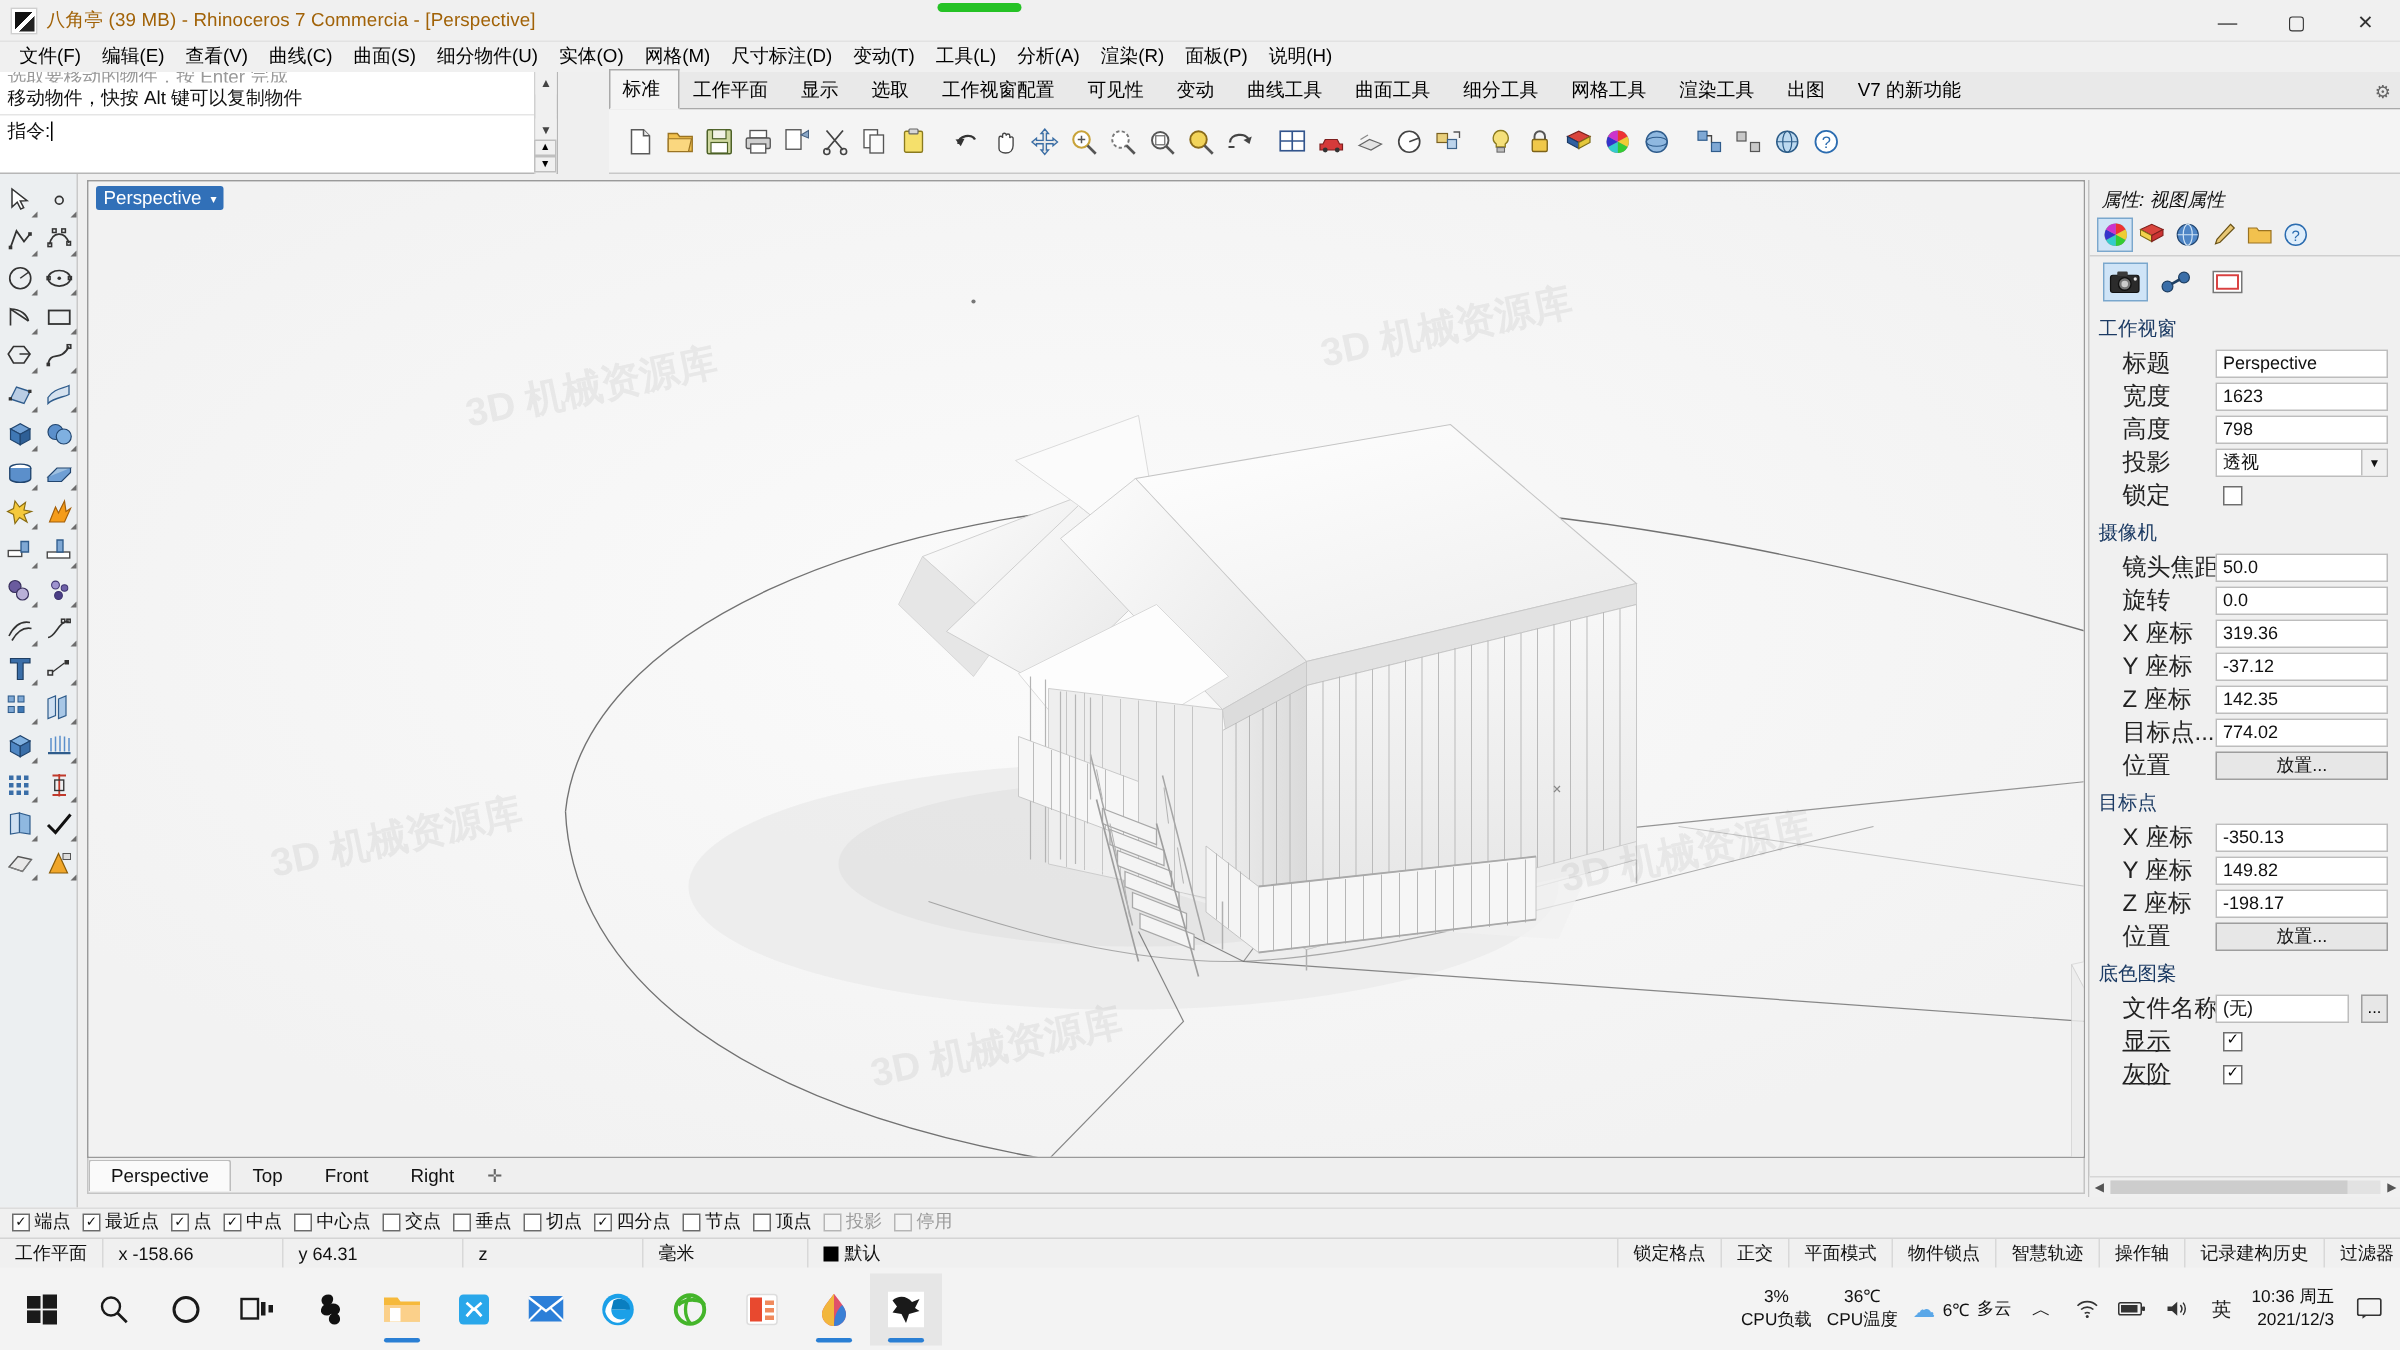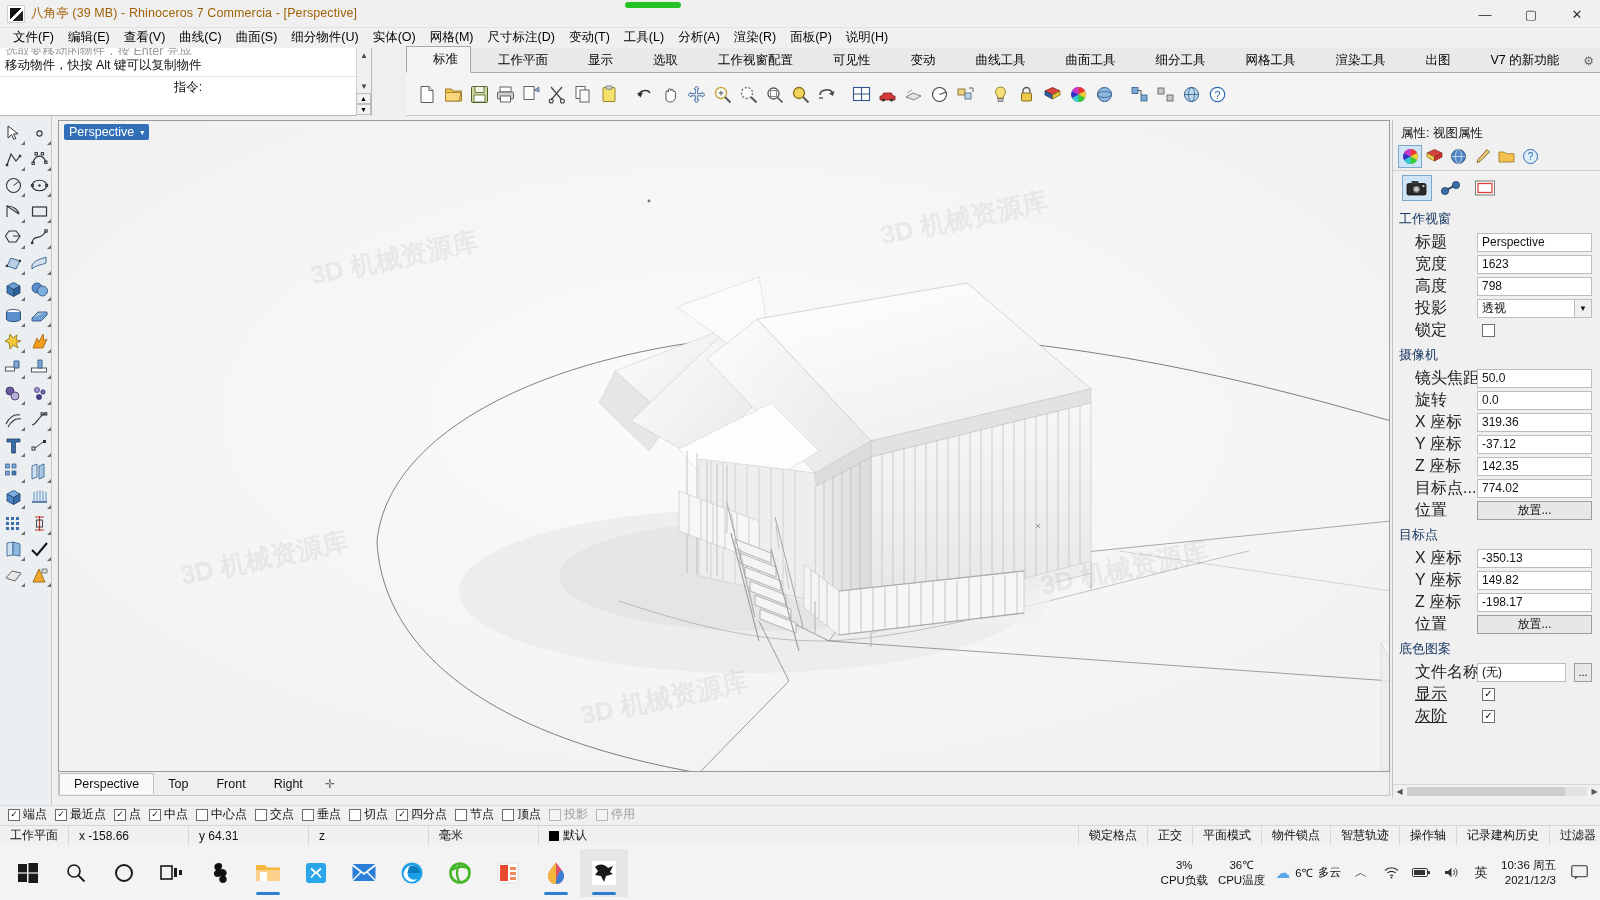--- a/index.html
+++ b/index.html
@@ -48,36 +48,36 @@
   }
   .menu-item { font-size:12.5px; padding:2px 7px; color:#000; white-space:nowrap; }
 
   
   #cmdarea {
     position:absolute; left:0; top:48px; width:372px; height:68px;
     background:#fff; border:1px solid #b6b6b6; border-left:none; border-top:none;
   }
   .cmd-line { height:21px; line-height:21px; padding-left:5px; font-size:12.5px; color:#111; white-space:nowrap; overflow:hidden;}
   .cmd-line.faded { color:#999; height:7px; line-height:7px; overflow:hidden;}
-  #cmd-prompt { display:flex; align-items:center; border-top:1px solid #e5e5e5;flex-direction:column;}
+  #cmd-prompt { display:flex; align-items:center; border-top:1px solid #e5e5e5;}
   #cmd-caret { display:inline-block; width:1px; height:13px; background:#000; margin-left:1px;}
   #cmd-scroll {
     position:absolute; right:0; top:0; width:15px; height:68px; background:#f0f0f0;
     border-left:1px solid #d0d0d0; display:flex; flex-direction:column; justify-content:space-between;
   }
   .sc-btn{ height:15px; display:flex; align-items:center; justify-content:center; font-size:8px; color:#444; background:#f0f0f0;}
   #cmd-spin{ position:absolute; right:0; bottom:0; width:15px; height:22px;}
   .spin-half{ height:11px; display:flex; align-items:center; justify-content:center; font-size:7px; border:1px solid #bfbfbf; background:#f0f0f0;}
 
   
   #tabstrip {
     position:absolute; left:406px; top:48px; width:1194px; height:25px;
     background:#e9e9e9; display:flex; align-items:flex-end; border-bottom:1px solid #a9a9a9;
   }
-  .ttab { padding:4px 12px 4px 26px; font-size:12.5px; color:#000; white-space:nowrap;
+  .ttab { padding:4px 12px 4px 8px; font-size:12.5px; color:#000; white-space:nowrap;
           border:1px solid transparent; border-bottom:none; position:relative; top:1px;}
   .ttab.active { background:#f4f4f4; border-color:#a9a9a9; border-bottom:1px solid #f4f4f4;}
   #tabstrip-gear{ margin-left:auto; margin-right:6px; margin-bottom:4px; font-size:12px; color:#666;}
 
   
   #toolbar {
     position:absolute; left:406px; top:73px; width:1194px; height:43px;
     background:#f4f4f4; display:flex; align-items:center; padding-left:10px; gap:3px;
     border-bottom:1px solid #c8c8c8;
   }
@@ -114,21 +114,21 @@
   .vtab{ padding:3px 14px; font-size:12.5px; color:#111;}
   .vtab.active{ background:#fafafa; border:1px solid #bdbdbd; border-bottom:none; border-radius:2px 2px 0 0;}
   #vtab-add{ padding:2px 8px; color:#666; font-size:12px;}
 
   
   #props {
     position:absolute; left:1392px; top:120px; width:208px; height:678px;
     background:#f0f0f0; border-left:1px solid #c4c4c4;
     font-size:12px;
   }
-  #props-title{ padding:5px 0 4px 8px; font-size:12.5px; color:#111; }
+  #props-title{ padding:5px 0 4px 8px; font-size:12.5px; color:#111;font-style:italic; }
   #props-tabs{ display:flex; align-items:center; gap:2px; padding:0 4px 3px 6px; border-bottom:1px solid #cfcfcf;}
   .ptab{ width:22px; height:21px; display:flex; align-items:center; justify-content:center;}
   .ptab.active{ background:#cfe4f7; outline:1px solid #7aa7cd;}
   #props-subtabs{ display:flex; align-items:center; gap:6px; padding:5px 0 5px 10px;}
   .pstab{ width:28px; height:24px; display:flex; align-items:center; justify-content:center;}
   .pstab.active{ background:#cfe4f7; outline:1px solid #7aa7cd;}
   .sec-head{ font-size:13px; color:#1b3a63; padding:5px 0 3px 6px; font-weight:normal;}
   .prow{ display:flex; align-items:center; height:22px; padding-left:6px;}
   .plabel{ width:78px; color:#222; font-size:16px; padding-left:16px; white-space:nowrap;}
   .plabel.u{ text-decoration:underline;}

